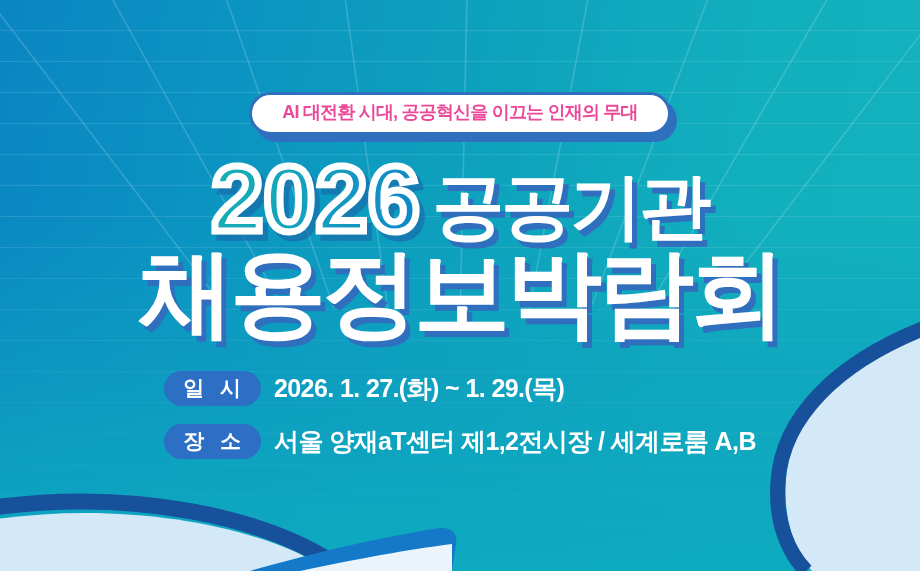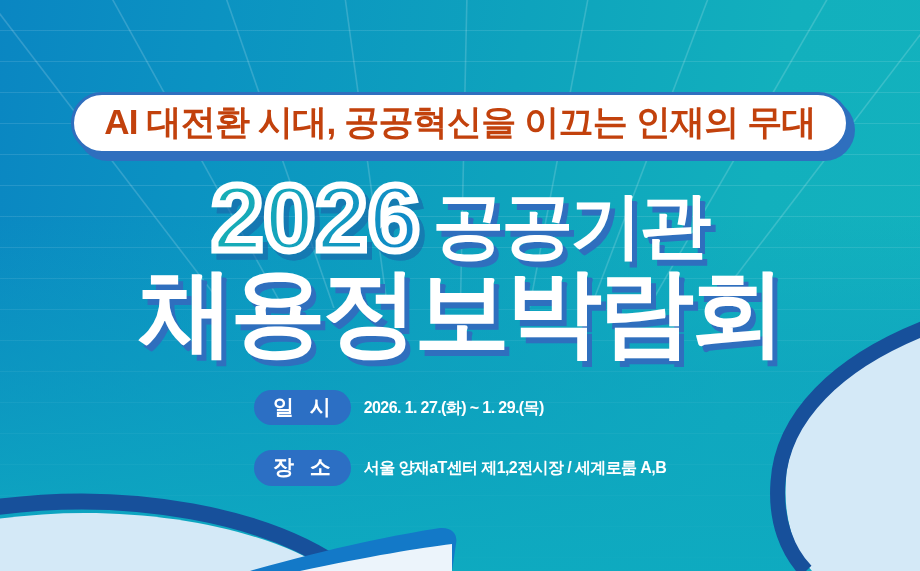--- a/index.html
+++ b/index.html
@@ -78,22 +78,22 @@
     bottom: -7px;
     background: #2f6fbe;
     border-radius: 40px;
   }
   .tagline {
     position: relative;
     background: #ffffff;
     border: 3px solid #2f6fbe;
     border-radius: 40px;
     padding: 7px 30px 9px 30px;
-    color: #c2410c;
-    font-size: 35px;
+    color: #ec4899;
+    font-size: 18px;
     font-weight: bold;
     letter-spacing: -0.8px;
     white-space: nowrap;
     line-height: 1.15;
   }
 
   
   .headline-1 {
     margin-top: 18px;
     display: flex;
@@ -132,42 +132,42 @@
     color: #ffffff;
     text-shadow: 5px 6px 0 #2f6fbe;
     white-space: nowrap;
   }
 
   
   .info-block {
     margin-top: 30px;
     display: flex;
     flex-direction: column;
-    gap: 25px;
+    gap: 18px;
     align-items: flex-start;
   }
   .info-row {
     display: flex;
     align-items: center;
     gap: 13px;
     white-space: nowrap;
   }
   .badge {
     background: #2c6fc4;
     color: #ffffff;
     font-size: 21px;
     font-weight: bold;
     letter-spacing: 5px;
     padding: 5px 15px 6px 19px;
     border-radius: 20px;
     line-height: 1.15;
   }
   .info-text {
     color: #ffffff;
-    font-size: 16px;
+    font-size: 25px;
     font-weight: bold;
     letter-spacing: -0.6px;
     line-height: 1.15;
   }
 </style>
 </head>
 <body>
 
 <div id="poster">
 

